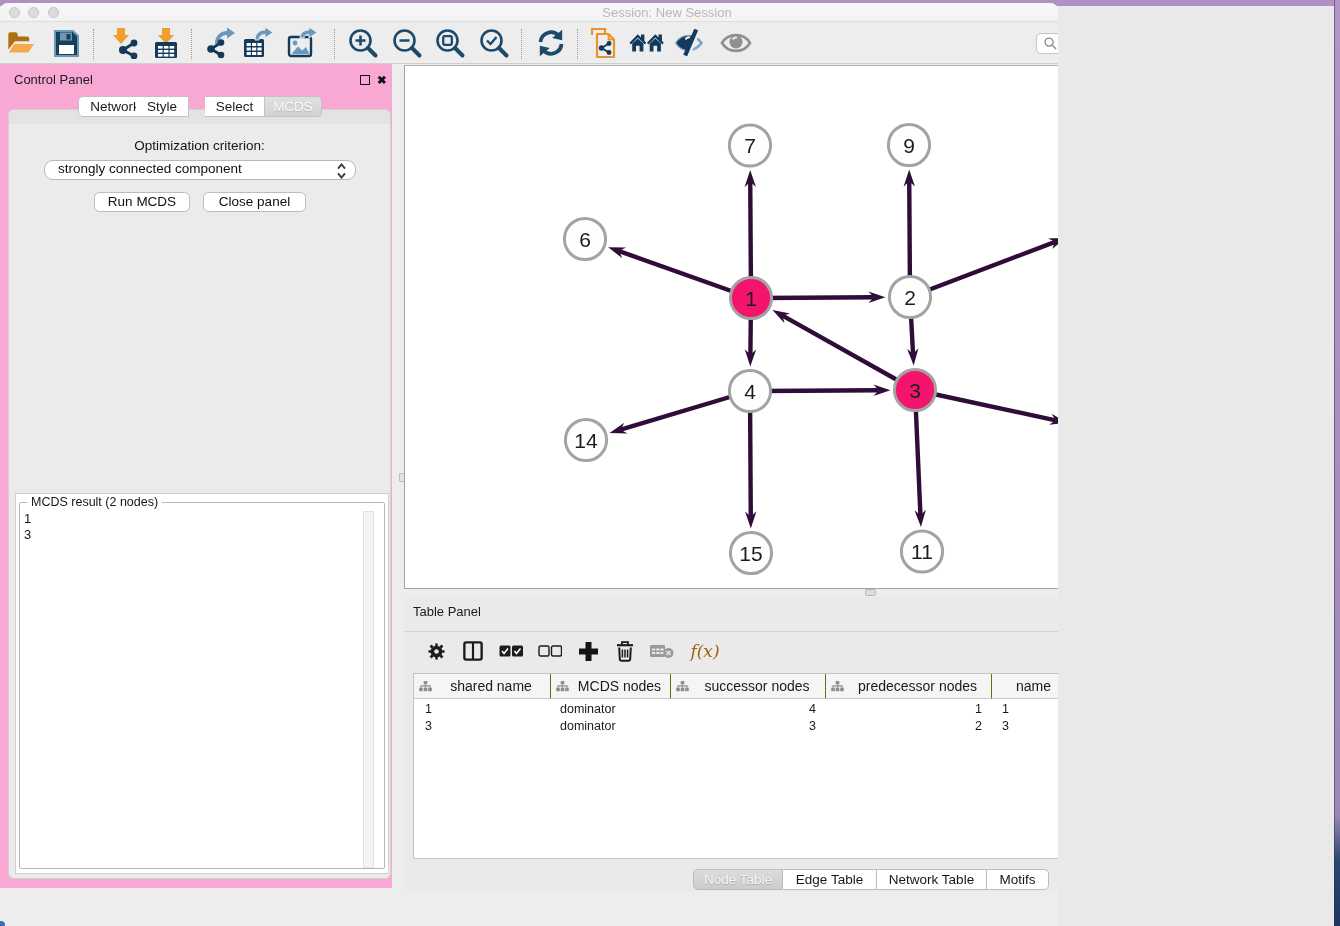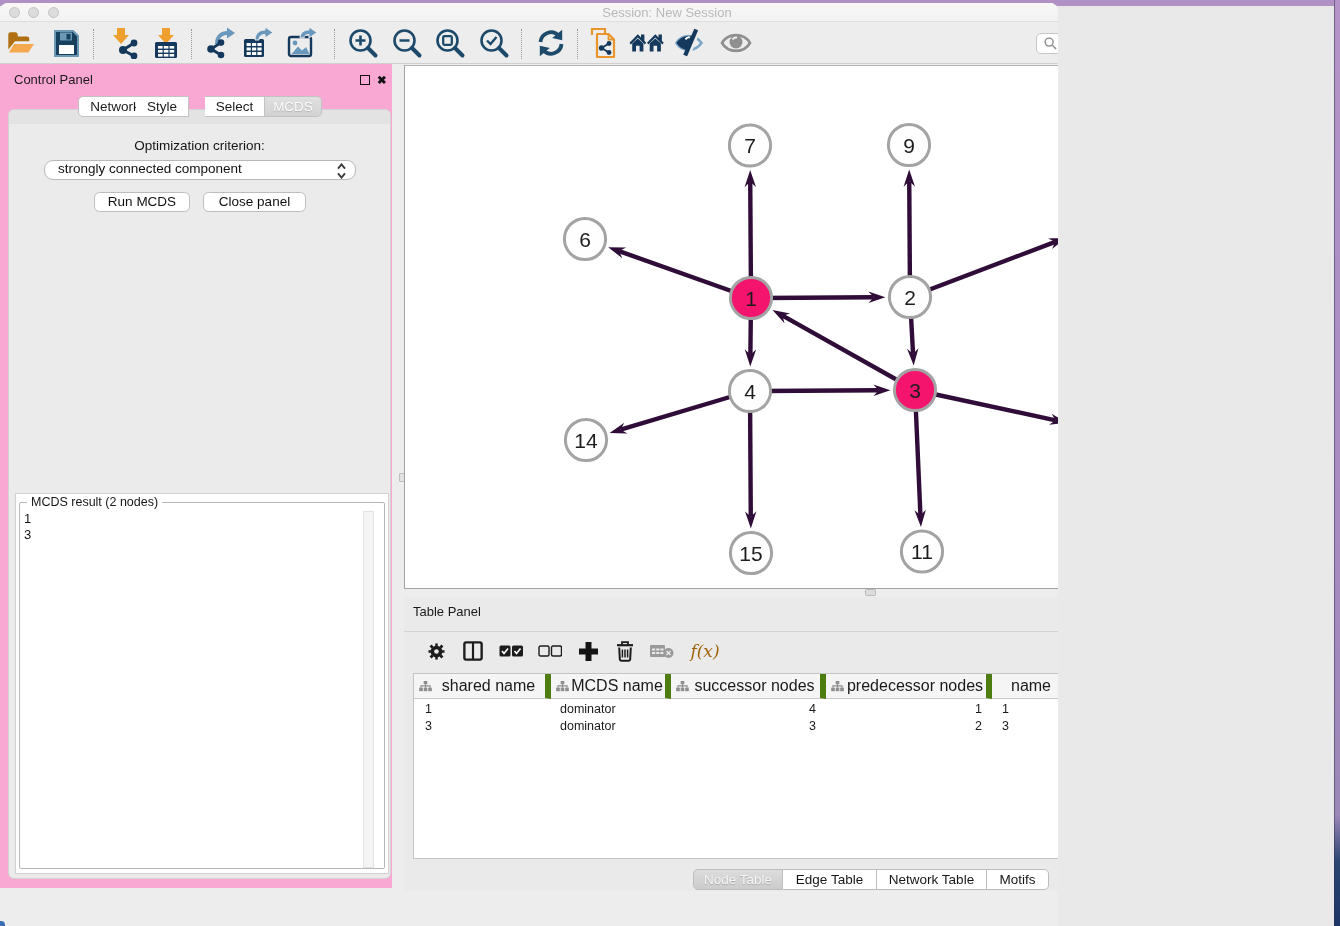--- a/index.html
+++ b/index.html
@@ -71,22 +71,22 @@
   #net-canvas { left:0; top:21px; width:928px; height:501px; background:#fff; }
 
   
   #table-panel { left:404px; top:594px; width:930px; height:294px; background:#eaeaea; }
   #tp-title { left:9px; top:7px; font-size:13px; color:#1a1a1a; }
   #tp-toolbar { left:0; top:34px; width:930px; height:38px; border-top:1px solid #d3d3d3; }
   .tp-btn { top:5px; width:30px; height:28px; display:flex; align-items:center; justify-content:center; }
   #fx-label { font-family:"DejaVu Serif", serif; font-style:italic; font-size:17px; color:#a16207; }
 
   #tp-table { left:9px; top:76px; width:918px; height:186px; background:#fff; border:1px solid #c3c3c3; }
-  .th-cell { top:0; height:25px; background:#f5f5f5; border-right:6px solid #4d7c0f; border-bottom:1px solid #cacaca;
-    display:flex; align-items:center; font-size:16px; color:#1a1a1a; }
+  .th-cell { top:0; height:25px; background:#f5f5f5; border-right:1px solid #4d7c0f; border-bottom:1px solid #cacaca;
+    display:flex; align-items:center; font-size:14px; color:#1a1a1a; }
   .th-label { flex:1; text-align:center; }
   .td { font-size:12.5px; color:#1a1a1a; height:17px; line-height:17px; }
 
   .seg { top:272px; height:21px; background:#fff; border:1px solid #bdbdbd; border-left:none; text-align:center;
     font-size:13.5px; font-weight:400; color:#161616; line-height:19px; }
   .seg.first { border-left:1px solid #bdbdbd; border-radius:5px 0 0 5px; }
   .seg.last { border-radius:0 5px 5px 0; }
   .seg.selected { background:linear-gradient(180deg,#dcdcdc,#cccccc); color:#f6f6f6; text-shadow:0 1px 1px rgba(110,110,110,0.4); }
 
   
@@ -482,21 +482,21 @@
       <div class="th-cell abs" style="left:137px; width:120px">
         <svg style="margin-left:5px" width="13" height="11" viewBox="0 0 13 11">
             <g fill="#8d8d8d">
               <rect x="4.7" y="0" width="3.6" height="3.2"></rect>
               <rect x="0.2" y="6.6" width="3.6" height="3.6"></rect>
               <rect x="4.7" y="6.6" width="3.6" height="3.6"></rect>
               <rect x="9.2" y="6.6" width="3.6" height="3.6"></rect>
               <path d="M6.5 3.2 L6.5 4.9 M1.9 6.6 L1.9 4.9 L11.1 4.9 L11.1 6.6 M6.5 4.9 L6.5 6.6" stroke="#8d8d8d" stroke-width="1.1" fill="none"></path>
             </g>
           </svg>
-        <span class="th-label">MCDS name</span>
+        <span class="th-label">MCDS nodes</span>
       </div>
       <div class="th-cell abs" style="left:257px; width:155px">
         <svg style="margin-left:5px" width="13" height="11" viewBox="0 0 13 11">
             <g fill="#8d8d8d">
               <rect x="4.7" y="0" width="3.6" height="3.2"></rect>
               <rect x="0.2" y="6.6" width="3.6" height="3.6"></rect>
               <rect x="4.7" y="6.6" width="3.6" height="3.6"></rect>
               <rect x="9.2" y="6.6" width="3.6" height="3.6"></rect>
               <path d="M6.5 3.2 L6.5 4.9 M1.9 6.6 L1.9 4.9 L11.1 4.9 L11.1 6.6 M6.5 4.9 L6.5 6.6" stroke="#8d8d8d" stroke-width="1.1" fill="none"></path>
             </g>

